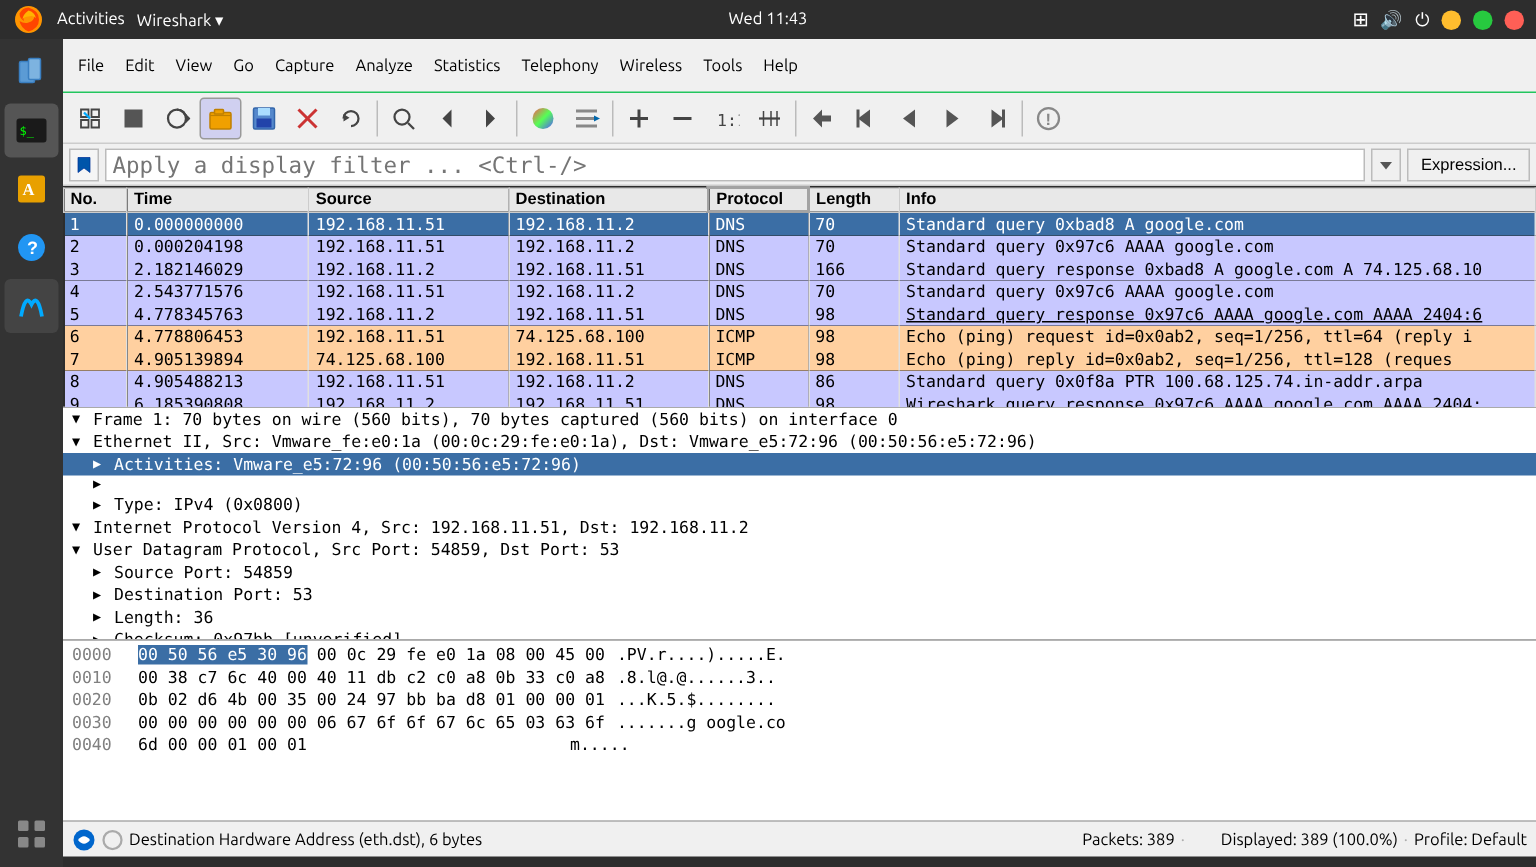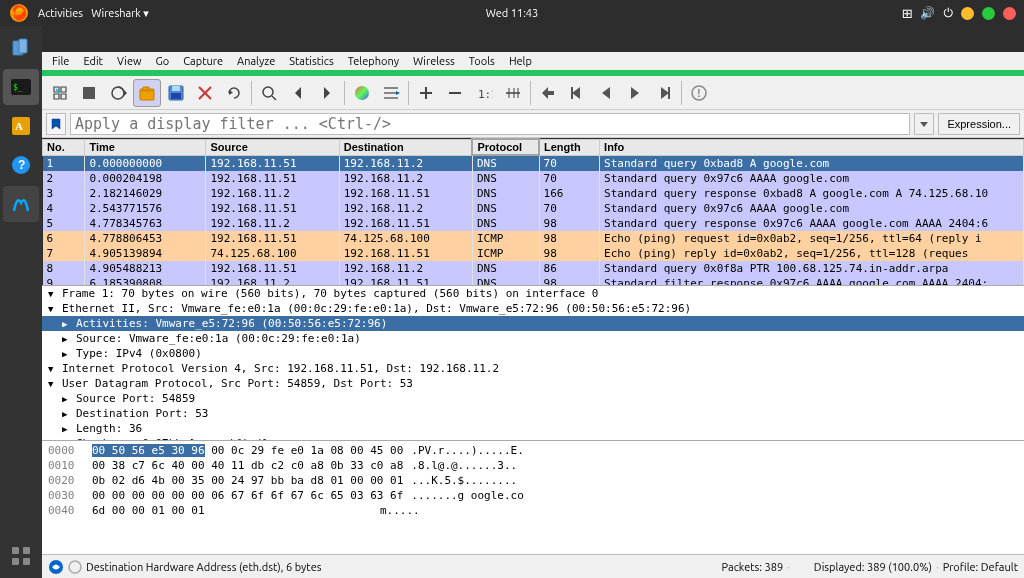--- a/index.html
+++ b/index.html
@@ -130,21 +130,21 @@
       </svg>
     </div>
   </div>
 
   <div class="wireshark-window">
 
     <div style="background:#3c3c3c; height:26px; display:flex; align-items:center; padding:0 8px; color:#fff; font-size:12px; margin-top:0; border-bottom:1px solid #222;">
       <span style="flex:1; text-align:center;">*ens33</span>
     </div>
 
-    <div style="background:#f0f0f0; height:24px; display:flex; align-items:center; padding:0 4px; border-bottom:6px solid #22c55e; gap:2px;margin-top:26px;">
+    <div style="background:#f0f0f0; height:36px; display:flex; align-items:center; padding:0 4px; border-bottom:1px solid #22c55e; gap:2px;">
       <span class="menu-item">File</span>
       <span class="menu-item">Edit</span>
       <span class="menu-item">View</span>
       <span class="menu-item">Go</span>
       <span class="menu-item">Capture</span>
       <span class="menu-item">Analyze</span>
       <span class="menu-item">Statistics</span>
       <span class="menu-item">Telephony</span>
       <span class="menu-item">Wireless</span>
       <span class="menu-item">Tools</span>
@@ -364,21 +364,21 @@
               <td style="padding: 1px 4px; border-right: 1px solid rgb(224, 224, 224); white-space: nowrap; overflow: hidden;">70</td>
               <td style="padding: 1px 4px; border-right: 1px solid rgb(224, 224, 224); white-space: nowrap; overflow: hidden; max-width: 350px;">Standard query 0x97c6 AAAA google.com</td>
             </tr>
             <tr class="packet-row" style="background: rgb(200, 200, 255); color: rgb(0, 0, 0);">
               <td style="padding: 1px 4px; border-right: 1px solid rgb(224, 224, 224); white-space: nowrap; overflow: hidden;">5</td>
               <td style="padding: 1px 4px; border-right: 1px solid rgb(224, 224, 224); white-space: nowrap; overflow: hidden;">4.778345763</td>
               <td style="padding: 1px 4px; border-right: 1px solid rgb(224, 224, 224); white-space: nowrap; overflow: hidden;">192.168.11.2</td>
               <td style="padding: 1px 4px; border-right: 1px solid rgb(224, 224, 224); white-space: nowrap; overflow: hidden;">192.168.11.51</td>
               <td style="padding: 1px 4px; border-right: 1px solid rgb(224, 224, 224); white-space: nowrap; overflow: hidden;">DNS</td>
               <td style="padding: 1px 4px; border-right: 1px solid rgb(224, 224, 224); white-space: nowrap; overflow: hidden;">98</td>
-              <td style="padding: 1px 4px; border-right: 1px solid rgb(224, 224, 224); white-space: nowrap; overflow: hidden; max-width: 350px;">Standard query response 0x97c6 AAAA google.com AAAA 2404:6</td>
+              <td style="padding: 1px 4px; border-right: 1px solid rgb(224, 224, 224); white-space: nowrap; overflow: hidden; max-width: 350px; text-decoration: underline;">Standard query response 0x97c6 AAAA google.com AAAA 2404:6</td>
             </tr>
             <tr class="packet-row" style="background: rgb(255, 208, 160); color: rgb(0, 0, 0);">
               <td style="padding: 1px 4px; border-right: 1px solid rgb(224, 224, 224); white-space: nowrap; overflow: hidden;">6</td>
               <td style="padding: 1px 4px; border-right: 1px solid rgb(224, 224, 224); white-space: nowrap; overflow: hidden;">4.778806453</td>
               <td style="padding: 1px 4px; border-right: 1px solid rgb(224, 224, 224); white-space: nowrap; overflow: hidden;">192.168.11.51</td>
               <td style="padding: 1px 4px; border-right: 1px solid rgb(224, 224, 224); white-space: nowrap; overflow: hidden;">74.125.68.100</td>
               <td style="padding: 1px 4px; border-right: 1px solid rgb(224, 224, 224); white-space: nowrap; overflow: hidden;">ICMP</td>
               <td style="padding: 1px 4px; border-right: 1px solid rgb(224, 224, 224); white-space: nowrap; overflow: hidden;">98</td>
               <td style="padding: 1px 4px; border-right: 1px solid rgb(224, 224, 224); white-space: nowrap; overflow: hidden; max-width: 350px;">Echo (ping) request  id=0x0ab2, seq=1/256, ttl=64 (reply i</td>
             </tr>
@@ -400,21 +400,21 @@
               <td style="padding: 1px 4px; border-right: 1px solid rgb(224, 224, 224); white-space: nowrap; overflow: hidden;">86</td>
               <td style="padding: 1px 4px; border-right: 1px solid rgb(224, 224, 224); white-space: nowrap; overflow: hidden; max-width: 350px;">Standard query 0x0f8a PTR 100.68.125.74.in-addr.arpa</td>
             </tr>
             <tr class="packet-row" style="background: rgb(200, 200, 255); color: rgb(0, 0, 0);">
               <td style="padding: 1px 4px; border-right: 1px solid rgb(224, 224, 224); white-space: nowrap; overflow: hidden;">9</td>
               <td style="padding: 1px 4px; border-right: 1px solid rgb(224, 224, 224); white-space: nowrap; overflow: hidden; text-decoration: underline;">6.185390808</td>
               <td style="padding: 1px 4px; border-right: 1px solid rgb(224, 224, 224); white-space: nowrap; overflow: hidden;">192.168.11.2</td>
               <td style="padding: 1px 4px; border-right: 1px solid rgb(224, 224, 224); white-space: nowrap; overflow: hidden;">192.168.11.51</td>
               <td style="padding: 1px 4px; border-right: 1px solid rgb(224, 224, 224); white-space: nowrap; overflow: hidden;">DNS</td>
               <td style="padding: 1px 4px; border-right: 1px solid rgb(224, 224, 224); white-space: nowrap; overflow: hidden;">98</td>
-              <td style="padding: 1px 4px; border-right: 1px solid rgb(224, 224, 224); white-space: nowrap; overflow: hidden; max-width: 350px;">Standard filter response 0x97c6 AAAA google.com AAAA 2404:</td>
+              <td style="padding: 1px 4px; border-right: 1px solid rgb(224, 224, 224); white-space: nowrap; overflow: hidden; max-width: 350px;">Wireshark query response 0x97c6 AAAA google.com AAAA 2404:</td>
             </tr>
           </tbody>
       </table>
     </div>
 
     <div style="height:155px;overflow-y:auto;overflow-x:auto;border-bottom:1px solid #aaa;flex-shrink:0;background:#fff;font-family:monospace;font-size:11px;">
       <div id="detail-container">
           <div style="padding: 1px 6px; cursor: pointer; display: flex; align-items: center; font-family: monospace; font-size: 11px; gap: 2px;">
             <span style="width: 12px; font-size: 9px; display: inline-block;">▼</span>
             <span>Frame 1: 70 bytes on wire (560 bits), 70 bytes captured (560 bits) on interface 0</span>
@@ -422,21 +422,20 @@
           <div style="padding: 1px 6px; cursor: pointer; display: flex; align-items: center; font-family: monospace; font-size: 11px; gap: 2px;">
             <span style="width: 12px; font-size: 9px; display: inline-block;">▼</span>
             <span>Ethernet II, Src: Vmware_fe:e0:1a (00:0c:29:fe:e0:1a), Dst: Vmware_e5:72:96 (00:50:56:e5:72:96)</span>
           </div>
           <div style="padding: 1px 6px 1px 20px; cursor: pointer; display: flex; align-items: center; font-family: monospace; font-size: 11px; gap: 2px; background: rgb(59, 110, 165); color: rgb(255, 255, 255);">
             <span style="width: 12px; font-size: 9px; display: inline-block;">▶</span>
             <span>Activities: Vmware_e5:72:96 (00:50:56:e5:72:96)</span>
           </div>
           <div style="padding: 1px 6px 1px 20px; cursor: pointer; display: flex; align-items: center; font-family: monospace; font-size: 11px; gap: 2px;">
             <span style="width: 12px; font-size: 9px; display: inline-block;">▶</span>
-            <span>Source: Vmware_fe:e0:1a (00:0c:29:fe:e0:1a)</span>
           </div>
           <div style="padding: 1px 6px 1px 20px; cursor: pointer; display: flex; align-items: center; font-family: monospace; font-size: 11px; gap: 2px;">
             <span style="width: 12px; font-size: 9px; display: inline-block;">▶</span>
             <span>Type: IPv4 (0x0800)</span>
           </div>
           <div style="padding: 1px 6px; cursor: pointer; display: flex; align-items: center; font-family: monospace; font-size: 11px; gap: 2px;">
             <span style="width: 12px; font-size: 9px; display: inline-block;">▼</span>
             <span>Internet Protocol Version 4, Src: 192.168.11.51, Dst: 192.168.11.2</span>
           </div>
           <div style="padding: 1px 6px; cursor: pointer; display: flex; align-items: center; font-family: monospace; font-size: 11px; gap: 2px;">

